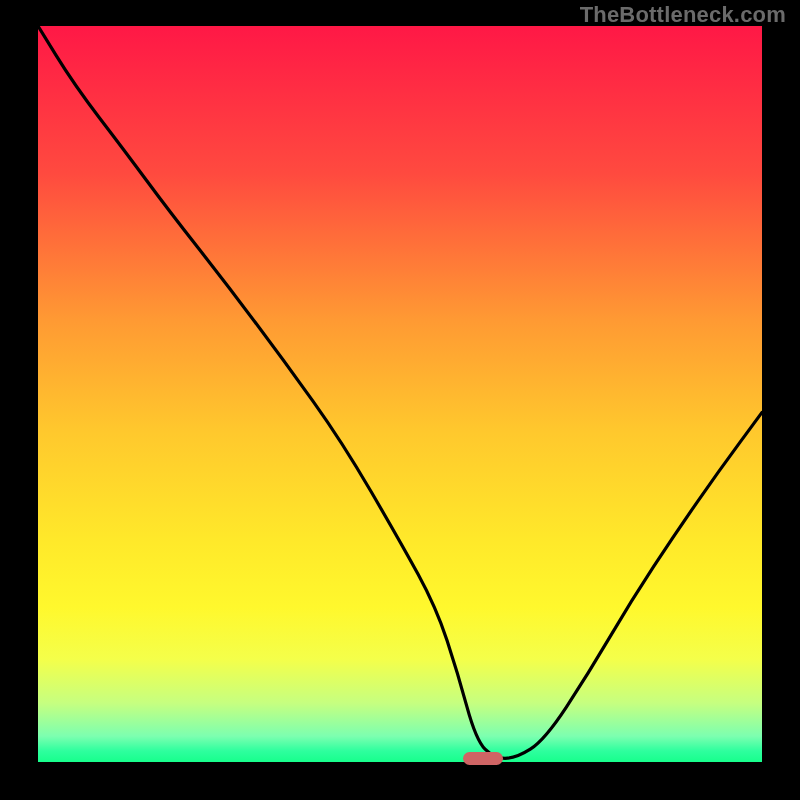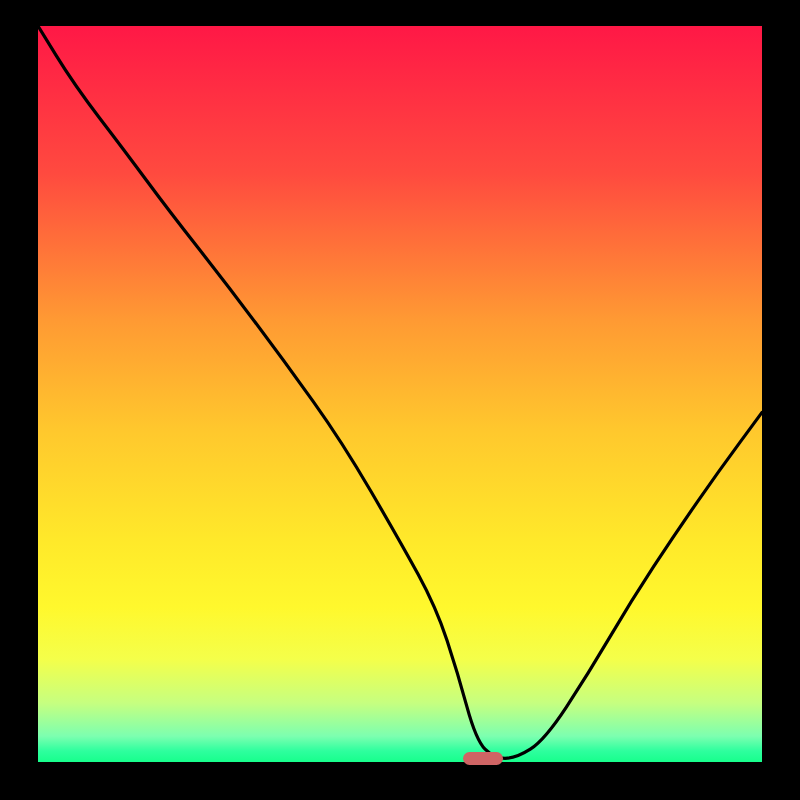--- a/index.html
+++ b/index.html
@@ -43,20 +43,21 @@
     position: absolute;
     background: #cf6464;
     border-radius: 999px;
   }
 </style>
 </head>
 <body>
 
 <div class="stage">
 
+  <div class="watermark">TheBottleneck.com</div>
 
   <div class="plot">
 
     <svg class="bg-svg" viewBox="0 0 724 736" preserveAspectRatio="none">
       <defs>
         <linearGradient id="bgGrad" x1="0" y1="0" x2="0" y2="1">
             <stop offset="0%" stop-color="#ff1846"></stop>
             <stop offset="20%" stop-color="#ff4a3f"></stop>
             <stop offset="40%" stop-color="#ff9a33"></stop>
             <stop offset="55.00000000000001%" stop-color="#ffc82d"></stop>

